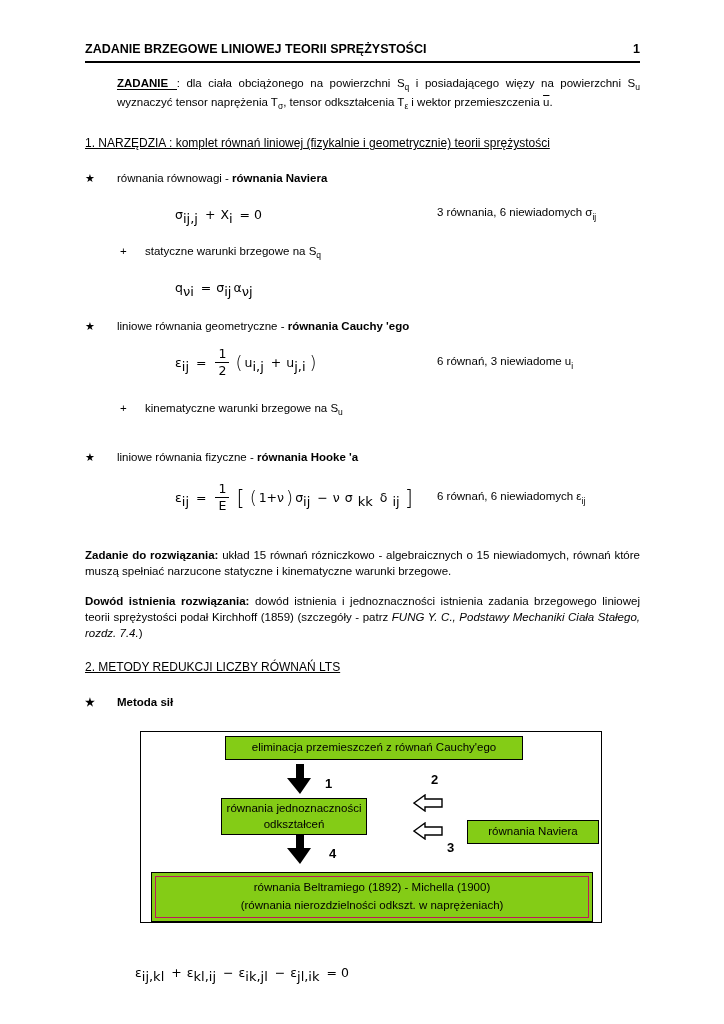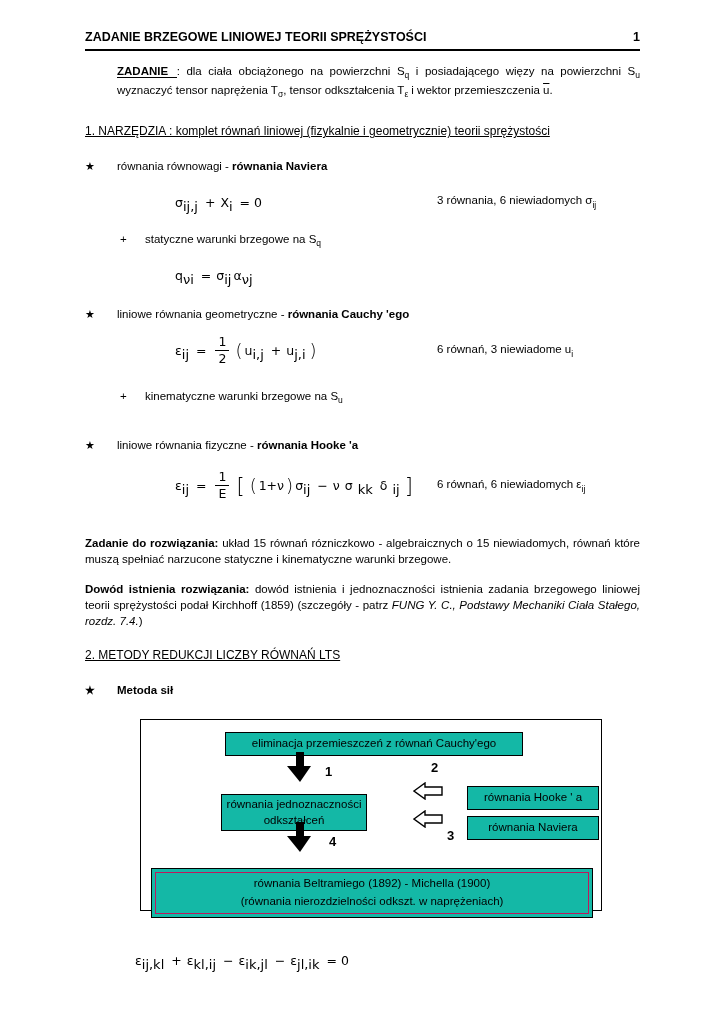--- a/index.html
+++ b/index.html
@@ -1,20 +1,20 @@
 <!DOCTYPE html>
 <html><head>
 <meta charset="utf-8">
 <style>
   html, body { margin:0; padding:0; }
   body {
     width:724px; height:1024px; background:#ffffff; color:#000;
     font-family:"Liberation Sans", sans-serif; overflow:hidden;
   }
-  .page { width:724px; height:1024px; padding:30px 84px 0 85px; box-sizing:border-box; }
+  .page { width:724px; height:1024px; padding:42px 84px 0 85px; box-sizing:border-box; }
 
   
   .header-row { display:flex; justify-content:space-between; align-items:flex-end;
     font-weight:bold; font-size:12.5px; padding-bottom:5px; border-bottom:2px solid #000; }
 
   
   p { margin:0; font-size:11.5px; line-height:1.4; }
   .justify { text-align:justify; }
   .intro { margin-top:12px;margin-left:32px; }
   .intro-label { font-weight:bold; border-bottom:1.5px solid #000; padding-right:2px; }
@@ -47,22 +47,22 @@
   .bigp { font-size:18px; font-weight:300; margin:0 2px; }
   .bigb { font-size:21px; font-weight:300; margin:0 3px; }
   .note { position:absolute; left:352px; top:50%; transform:translateY(-50%); font-size:11.5px; white-space:nowrap; }
 
   .para1 { margin-top:34px; } .para2 { margin-top:14px; }
   .method { margin-top:20px; font-weight:bold; }
 
   
   .diagram { position:relative; margin-top:22px; margin-left:55px;
     width:462px; height:192px; border:1.5px solid #000; box-sizing:border-box; }
-  .dbox { position:absolute; border:1px solid #000; background:#14b8a6;
-    text-align:center; font-size:11.5px; line-height:1.35; box-sizing:border-box;margin-top:8px; }
+  .dbox { position:absolute; border:1px solid #000; background:#84cc16;
+    text-align:center; font-size:11.5px; line-height:1.35; box-sizing:border-box; }
   .dbox-top { left:84px; top:4px; width:298px; padding:3px 2px; }
   .dbox-mid { left:80px; top:66px; width:146px; padding:2px 2px; }
   .dbox-hooke { left:326px; top:58px; width:132px; padding:3px 2px; }
   .dbox-naviera { left:326px; top:88px; width:132px; padding:3px 2px; }
   .dbox-final { left:10px; top:140px; width:442px; padding:3px; }
   .dbox-final-inner { border:1px solid #be185d; padding:2px 6px; line-height:1.55; }
   .darrow { position:absolute; line-height:0; }
   .da1 { left:146px; top:32px; } .da4 { left:146px; top:102px; }
   .dal1 { left:272px; top:62px; } .dal2 { left:272px; top:90px; }
   .dlabel { position:absolute; font-weight:bold; font-size:13px; }
@@ -205,21 +205,20 @@
     <div class="dbox dbox-mid"><span>równania  jednoznaczności</span><br><span>odkształceń</span></div>
 
     <span class="darrow dal1"><svg width="30" height="18" viewBox="0 0 30 18">
           <path d="M1 9 L12 1 v4 h17 v8 h-17 v4 Z" fill="#fff" stroke="#000" stroke-width="1.4"></path>
         </svg></span>
     <span class="darrow dal2"><svg width="30" height="18" viewBox="0 0 30 18">
           <path d="M1 9 L12 1 v4 h17 v8 h-17 v4 Z" fill="#fff" stroke="#000" stroke-width="1.4"></path>
         </svg></span>
     <span class="dlabel dl3">3</span>
 
-    <div class="dbox dbox-hooke">równania Hooke ' a</div>
     <div class="dbox dbox-naviera">równania Naviera</div>
 
     <span class="darrow da4"><svg width="26" height="30" viewBox="0 0 26 30">
           <path d="M9 0 h8 v14 h7 L13 30 0 14 h9 Z" fill="#000"></path>
         </svg></span>
     <span class="dlabel dl4">4</span>
 
     <div class="dbox dbox-final">
       <div class="dbox-final-inner"><span>równania Beltramiego (1892) - Michella (1900)</span><br><span>(równania nierozdzielności odkszt. w naprężeniach)</span></div>
     </div>

